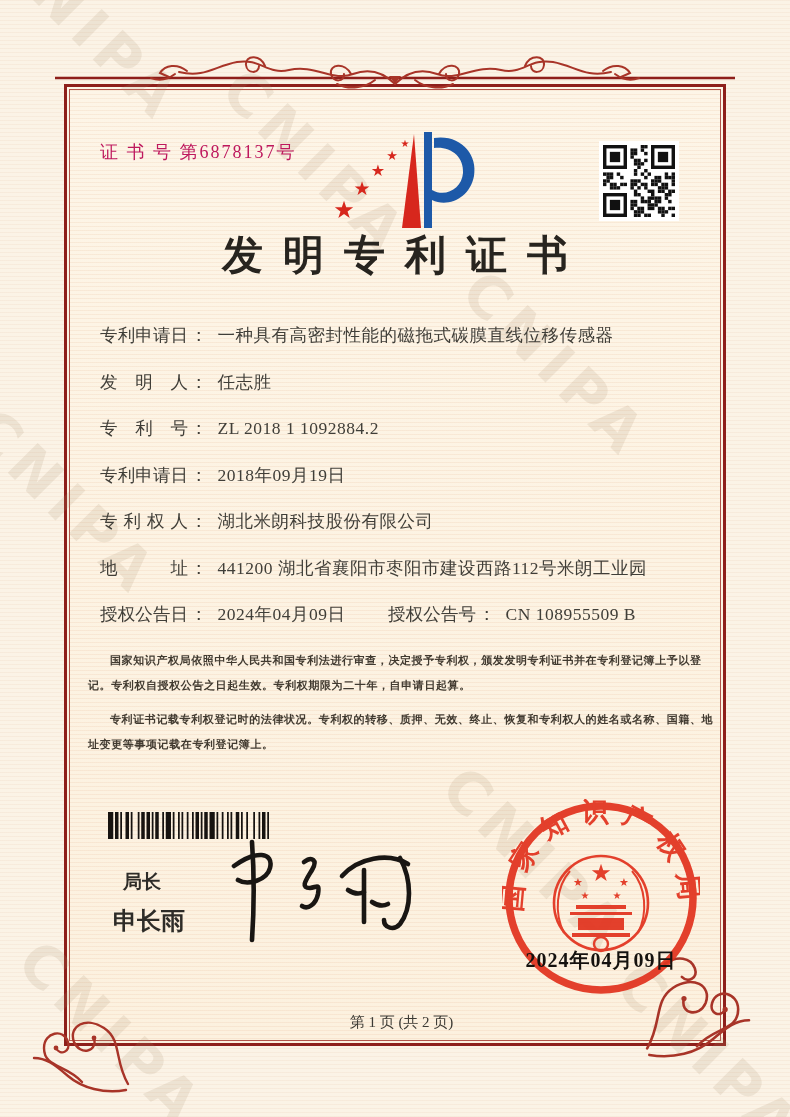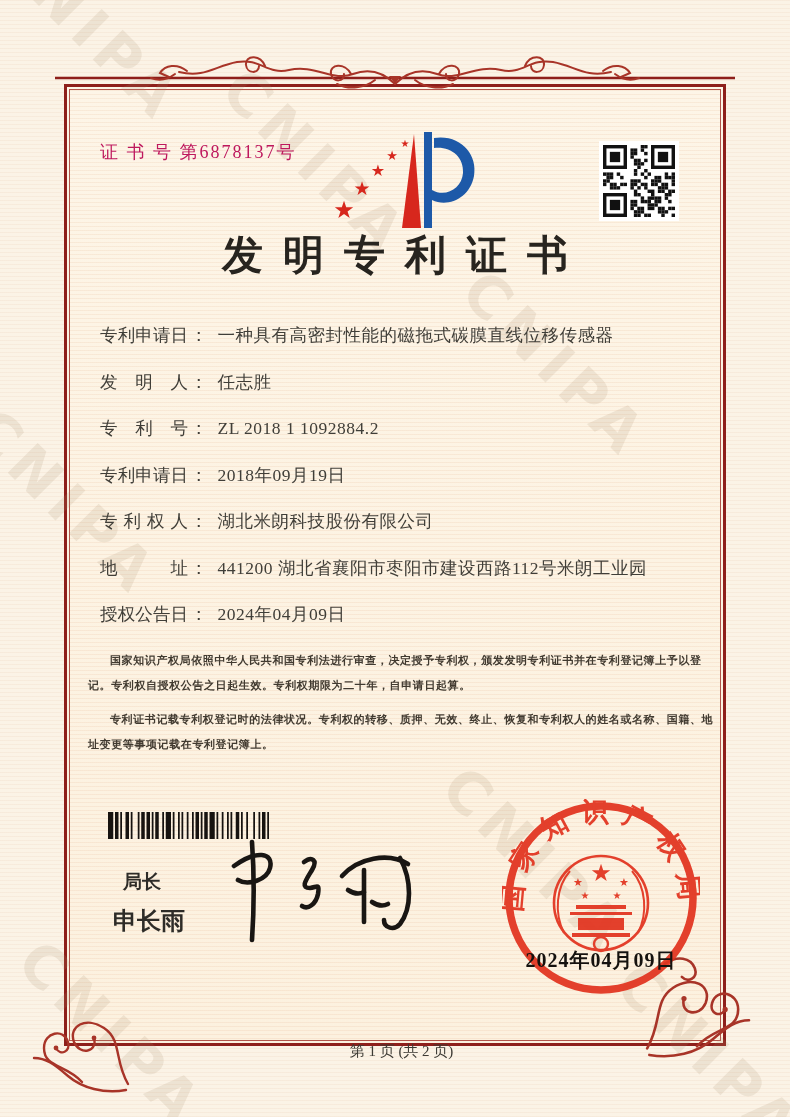--- a/index.html
+++ b/index.html
@@ -54,21 +54,21 @@
   .barcode{position:absolute;left:108px;top:812px;z-index:3;}
   .signer-title{position:absolute;left:113px;top:869px;font-family:"Liberation Sans","DejaVu Sans",sans-serif;
     font-size:19px;font-weight:700;color:#2e2c28;z-index:3;margin-left:10px;}
   .signer-name{position:absolute;left:113px;top:905px;font-family:"Liberation Sans","DejaVu Sans",sans-serif;
     font-size:24px;font-weight:700;color:#2e2c28;z-index:3;}
   .signature{position:absolute;left:212px;top:836px;z-index:3;}
   .seal{position:absolute;left:502px;top:799px;width:198px;height:198px;z-index:4;}
   .seal svg{position:absolute;left:0;top:0;opacity:0.93;}
   .seal-date{position:absolute;left:0;right:0;top:148px;text-align:center;
     font-size:20px;font-weight:700;color:#15120f;letter-spacing:1px;z-index:5;}
-  .page-info{position:absolute;left:77px;right:64px;top:1013px;text-align:center;font-size:15px;color:#3c3a34;z-index:3;margin-top:29px;}
+  .page-info{position:absolute;left:77px;right:64px;top:1013px;text-align:center;font-size:15px;color:#3c3a34;z-index:3;}
   .continuation{position:absolute;left:64px;right:90px;top:1055px;text-align:center;
     font-size:17px;font-weight:700;color:#33302a;z-index:3;letter-spacing:2px;}
 </style>
 </head>
 <body>
 
 <div class="page">
 
   <div class="watermark w1">CNIPA</div>
   <div class="watermark w2">CNIPA</div>
@@ -284,20 +284,23 @@
     <div class="frow">
       <span class="flabel">专利权人</span><span class="fcolon">：</span><span class="fvalue">湖北米朗科技股份有限公司</span>
     </div>
     <div class="frow">
       <span class="flabel">地址</span><span class="fcolon">：</span><span class="fvalue">441200 湖北省襄阳市枣阳市建设西路112号米朗工业园</span>
     </div>
     <div class="frow two">
       <span>
         <span class="flabel">授权公告日</span><span class="fcolon">：</span><span class="fvalue">2024年04月09日</span>
       </span>
+      <span class="fgroup-right">
+        <span class="flabel">授权公告号</span><span class="fcolon">：</span><span class="fvalue">CN 108955509 B</span>
+      </span>
     </div>
   </div>
 
   <div class="paras">
     <p>国家知识产权局依照中华人民共和国专利法进行审查，决定授予专利权，颁发发明专利证书并在专利登记簿上予以登记。专利权自授权公告之日起生效。专利权期限为二十年，自申请日起算。</p>
     <p>专利证书记载专利权登记时的法律状况。专利权的转移、质押、无效、终止、恢复和专利权人的姓名或名称、国籍、地址变更等事项记载在专利登记簿上。</p>
   </div>
 
   <svg class="barcode" id="barcode" width="246" height="27" viewBox="0 0 246 27">
       <rect x="0" y="0" width="5.25" height="27" fill="#171310"></rect>

